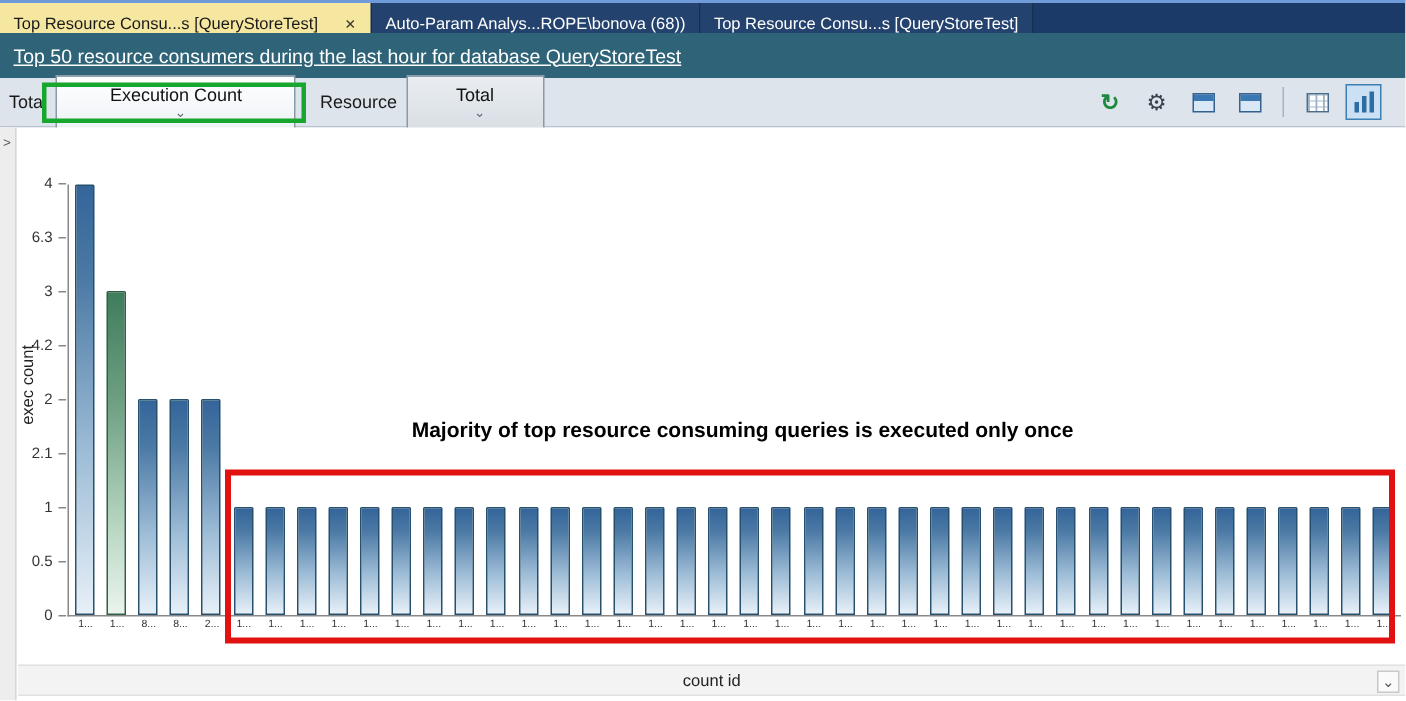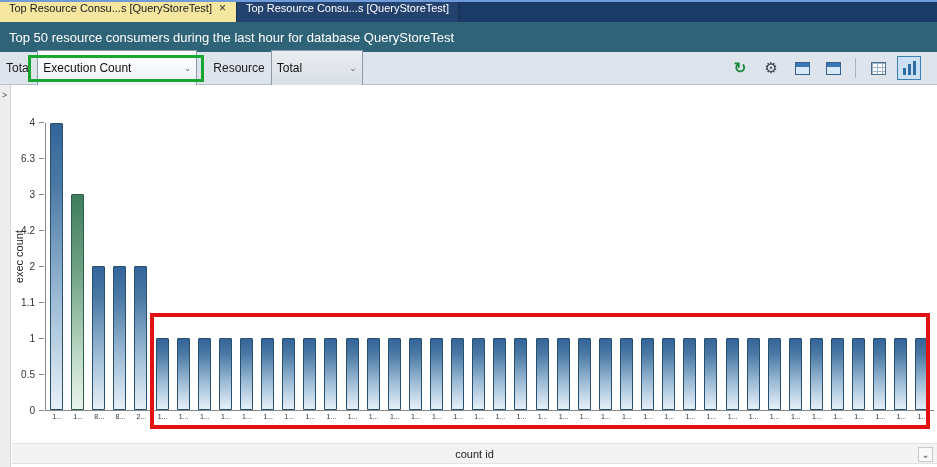--- a/index.html
+++ b/index.html
@@ -1,31 +1,31 @@
 <!DOCTYPE html>
 <html><head>
 <meta charset="utf-8">
 <style>
   * { box-sizing: border-box; margin: 0; padding: 0; }
   html,body { width:937px; height:467px; overflow:hidden; font-family:"Liberation Sans", sans-serif; background:#fff; }
   #app { position:relative; width:937px; height:467px; }
 
   
   .tabbar { height:22px; background:#1c3a68; border-top:2px solid #6f9bd8; display:flex; align-items:stretch; }
-  .tab { display:flex; align-items:flex-start; gap:6px; padding:0 9px; font-size:11px; color:#fff; background:#24426e; border-right:1px solid #16304f; cursor:default; white-space:nowrap; }
+  .tab { display:flex; align-items:flex-end; gap:17px; padding:0 9px; font-size:11px; color:#fff; background:#24426e; border-right:1px solid #16304f; cursor:default; white-space:nowrap; }
   .tab.active { background:#f5e7a0; color:#1a1a1a; }
   .tab .close { font-size:12px; line-height:1; color:#333; padding:0 1px; }
 
   
-  .titlebar { height:30px; background:#2e6378; color:#fff; display:flex; align-items:center; padding-left:9px; font-size:13px; }
+  .titlebar { height:30px; background:#2e6378; color:#fff; display:flex; align-items:center; padding-left:9px; font-size:13px;text-decoration:underline; }
 
   
   .toolbar { position:relative; height:33px; background:#dde4eb; border-bottom:1px solid #b9c3cd; display:flex; align-items:center; padding:0 6px; font-size:12px; color:#1a1a1a; }
   .tb-label { margin-right:6px; }
-  .dropdown { display:flex; align-items:center; justify-content:space-between; height:37px; border:1px solid #8a9aa8; background:linear-gradient(#ffffff,#eef2f6); padding:0 5px; font-size:12px; color:#111; }
+  .dropdown { display:flex; align-items:center; justify-content:center; height:37px; border:1px solid #8a9aa8; background:linear-gradient(#ffffff,#eef2f6); padding:0 5px; font-size:12px; color:#111;flex-direction:column; }
   .dd-metric { width:160px; margin-right:16px; }
   .dd-statistic { width:92px; background:linear-gradient(#e9edf1,#d9dfe5); }
   .dd-caret { font-size:9px; color:#667; margin-left:6px; }
   .green-box { position:absolute; left:28px; top:3px; width:176px; height:27px; border:3px solid #17a62e; pointer-events:none; z-index:3; }
   .tb-right { margin-left:auto; display:flex; align-items:center; gap:7px; padding-right:10px; }
   .tb-btn { width:24px; height:24px; display:flex; align-items:center; justify-content:center; border:1px solid transparent; background:transparent; }
   .tb-btn.active { background:#cbe0f4; border-color:#3c7fb1; }
   .tb-sep { width:1px; height:20px; background:#aab4be; margin:0 3px; }
   .g-refresh { color:#1c8a3c; font-size:15px; font-weight:bold; }
   .g-gear { color:#3a4450; font-size:15px; }
@@ -66,20 +66,23 @@
 <body>
 
 <div id="app">
 
   <div class="tabbar">
     <div class="tab active">
       <span>Top Resource Consu...s [QueryStoreTest]</span>
       <span class="close">×</span>
     </div>
     <div class="tab">
+      <span>Auto-Param Analys...ROPE\bonova (68))</span>
+    </div>
+    <div class="tab">
       <span>Top Resource Consu...s [QueryStoreTest]</span>
     </div>
   </div>
 
   <div class="titlebar">
     <span>Top 50 resource consumers during the last hour for database QueryStoreTest</span>
   </div>
 
   <div class="toolbar">
     <span class="tb-label">Total</span>
@@ -128,21 +131,21 @@
 
     <div class="ylabel">exec count</div>
 
     <div class="yticks" id="yticks">
         <div class="ytick-label" style="bottom: -5px;">0</div>
         <div class="ytick-mark" style="bottom: 0px;"></div>
         <div class="ytick-label" style="bottom: 31px;">0.5</div>
         <div class="ytick-mark" style="bottom: 36px;"></div>
         <div class="ytick-label" style="bottom: 67px;">1</div>
         <div class="ytick-mark" style="bottom: 72px;"></div>
-        <div class="ytick-label" style="bottom: 103px;">1.1</div>
+        <div class="ytick-label" style="bottom: 103px;">2.1</div>
         <div class="ytick-mark" style="bottom: 108px;"></div>
         <div class="ytick-label" style="bottom: 139px;">2</div>
         <div class="ytick-mark" style="bottom: 144px;"></div>
         <div class="ytick-label" style="bottom: 175px;">4.2</div>
         <div class="ytick-mark" style="bottom: 180px;"></div>
         <div class="ytick-label" style="bottom: 211px;">3</div>
         <div class="ytick-mark" style="bottom: 216px;"></div>
         <div class="ytick-label" style="bottom: 247px;">6.3</div>
         <div class="ytick-mark" style="bottom: 252px;"></div>
         <div class="ytick-label" style="bottom: 283px;">4</div>
@@ -313,20 +316,21 @@
           </div>
           <div class="bar-col">
             <div class="bar" style="height: 72px;"></div>
             <div class="bar-label">1...</div>
           </div>
           <div class="bar-col">
             <div class="bar" style="height: 72px;"></div>
             <div class="bar-label">1...</div>
           </div>
         </div>
+      <div class="annotation">Majority of top resource consuming queries is executed only once</div>
       <div class="red-box"></div>
     </div>
 
     <div class="xtitle-band">
       <span>count id</span>
       <span class="x-caret">⌄</span>
     </div>
   </div>
 
 </div>

